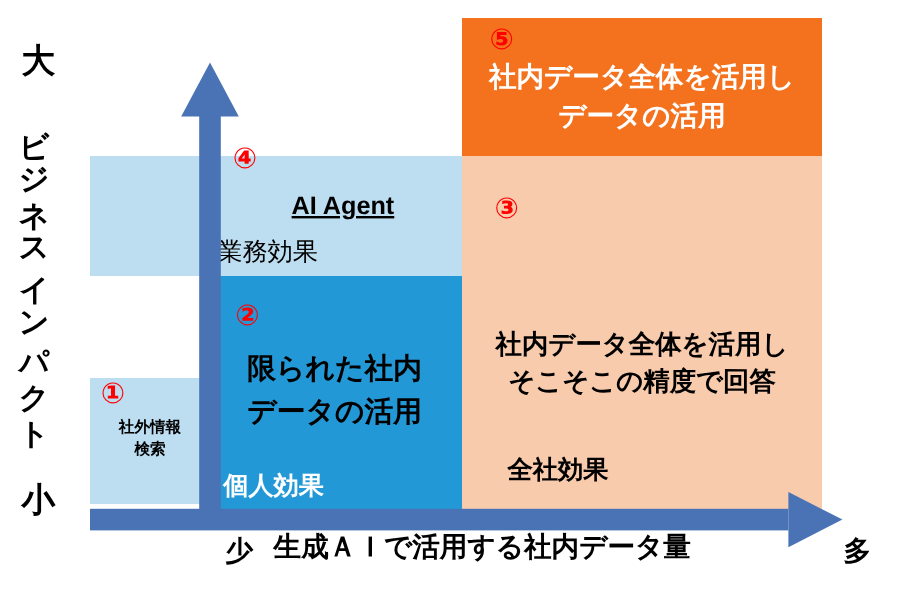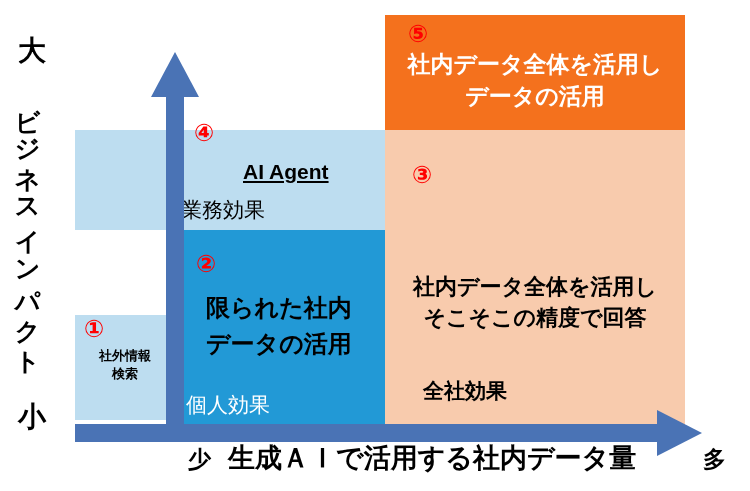--- a/index.html
+++ b/index.html
@@ -35,40 +35,40 @@
 
   .box-agent .num{left:119px;top:-9px;}
   .agent-title{position:absolute;left:168px;top:30px;font-size:21px;font-weight:700;text-decoration:underline;}
   .agent-footer{position:absolute;left:106px;top:66px;font-size:21px;font-weight:400;}
 
   .box-external .num{left:9px;top:2px;}
   .external-lines{position:absolute;left:0;top:32px;width:100%;text-align:center;font-size:13px;font-weight:700;line-height:1.4;}
 
   .box-limited .num{left:16px;top:22px;}
   .limited-lines{position:absolute;left:26px;top:60px;font-size:24px;font-weight:700;line-height:1.5;}
-  .limited-footer{position:absolute;left:6px;bottom:6px;font-size:21px;font-weight:400;color:#ffffff;text-align:center;}
+  .limited-footer{position:absolute;left:6px;bottom:6px;font-size:21px;font-weight:700;color:#ffffff;text-align:center;}
 
   .box-companywide .num{left:27px;top:33px;}
   .companywide-lines{position:absolute;left:0;top:142px;width:100%;text-align:center;font-size:22px;font-weight:700;line-height:1.4;}
   .companywide-footer{position:absolute;left:38px;bottom:20px;font-size:21px;font-weight:700;}
 
   .box-high .num{left:23px;top:7px;}
   .high-lines{position:absolute;left:0;top:33px;width:100%;text-align:center;font-size:23px;font-weight:700;line-height:1.4;color:#ffffff;}
 
   
   .v-shaft{left:166px;top:96px;width:18px;height:329px;background:var(--c-arrow);}
   .v-head{left:151px;top:52px;width:0;height:0;
     border-left:24px solid transparent;border-right:24px solid transparent;border-bottom:45px solid var(--c-arrow);}
   .h-shaft{left:75px;top:424px;width:582px;height:18px;background:var(--c-arrow);}
   .h-head{left:657px;top:410px;width:0;height:0;
     border-top:23px solid transparent;border-bottom:23px solid transparent;border-left:45px solid var(--c-arrow);}
 
   
   .x-min{left:188px;top:444px;font-size:23px;}
-  .x-title{left:228px;top:440px;font-size:27px;text-align:right;}
+  .x-title{left:228px;top:440px;font-size:23px;text-align:right;}
   .x-max{left:703px;top:444px;font-size:23px;}
 </style>
 </head>
 <body>
 
 <div class="canvas">
 
   <div class="abs y-max bold">大</div>
   <div class="abs y-title bold">ビジネスインパクト</div>
   <div class="abs y-min bold">小</div>

